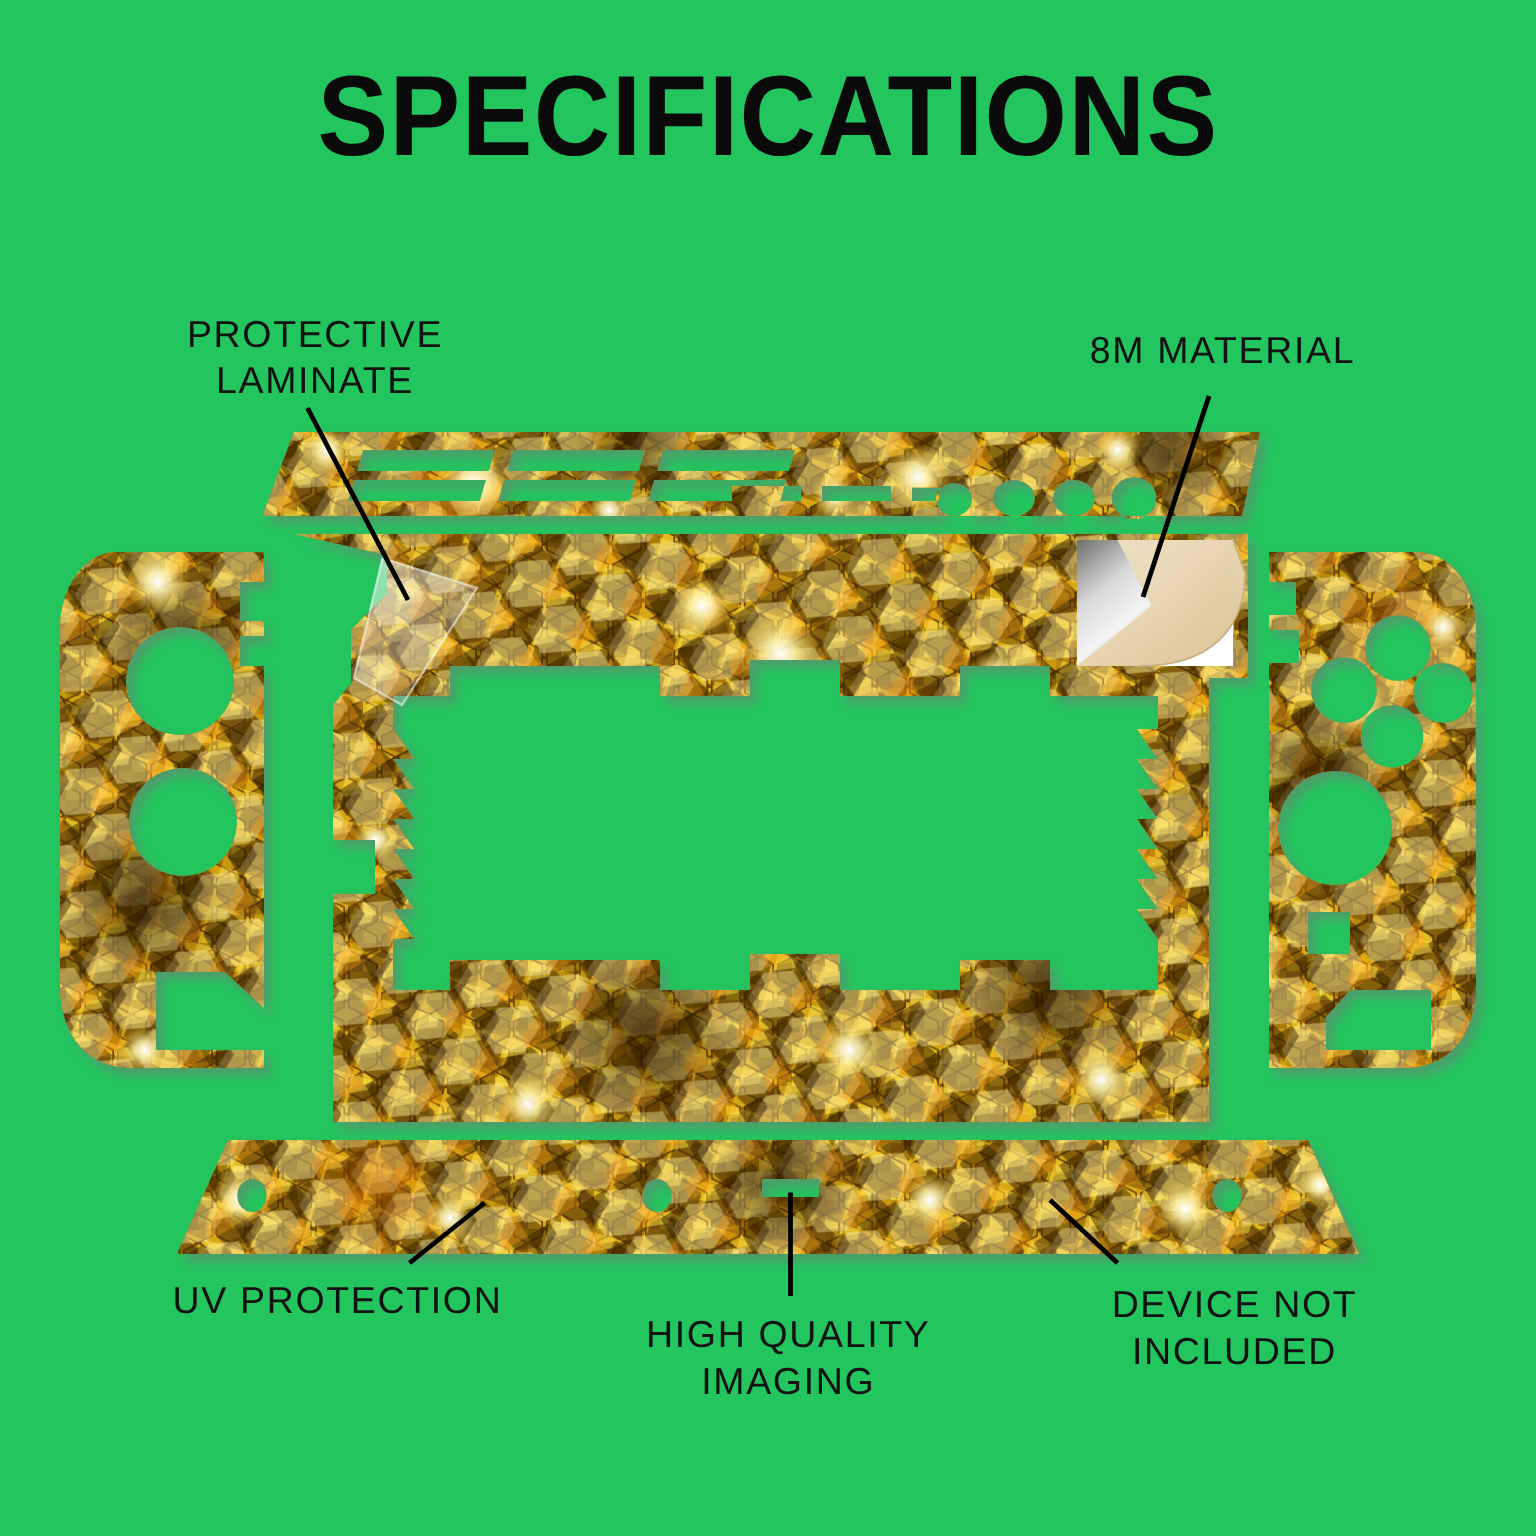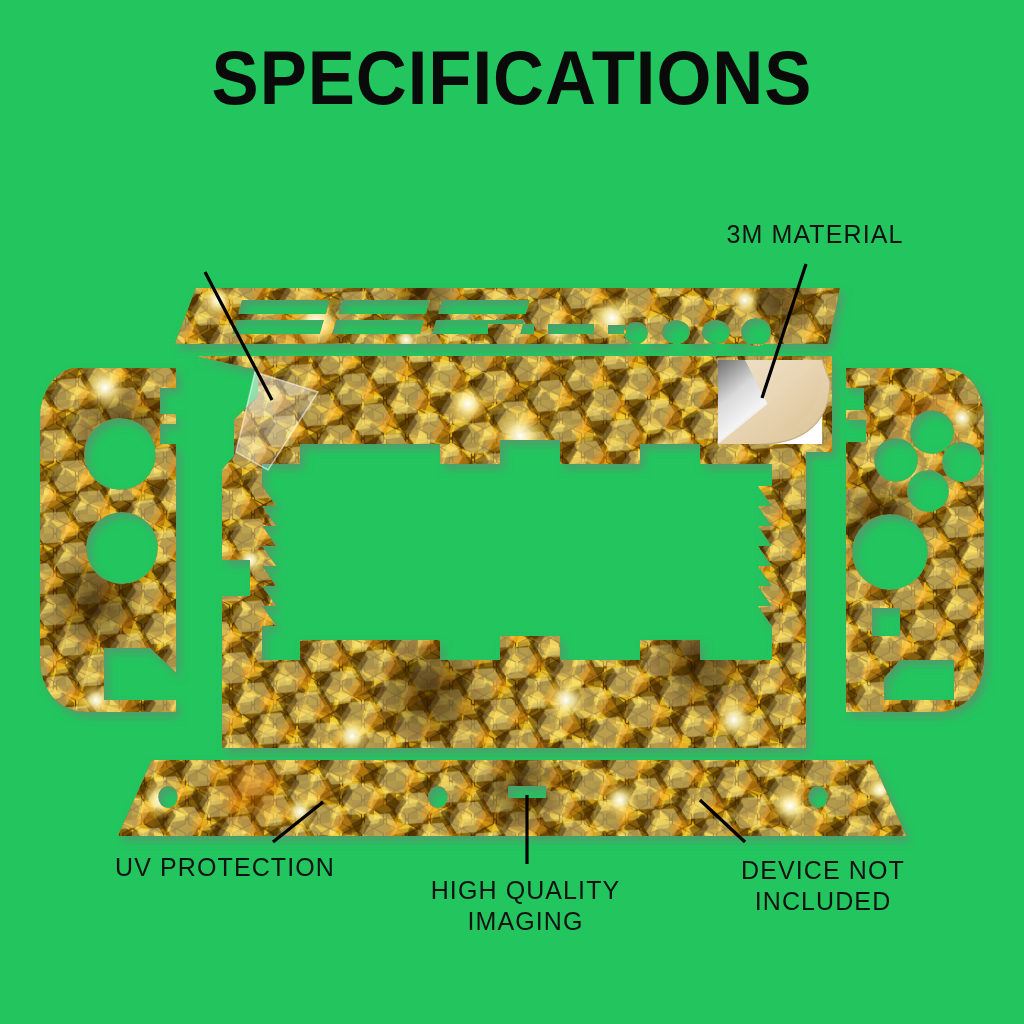--- a/index.html
+++ b/index.html
@@ -319,22 +319,24 @@
 
     <g stroke="#000000" stroke-width="3.2" fill="none" stroke-linecap="butt">
       <line x1="205" y1="272" x2="272" y2="400"></line>
       <line x1="806" y1="264" x2="762" y2="398"></line>
       <line x1="273" y1="842" x2="323" y2="802"></line>
       <line x1="527" y1="864" x2="527" y2="795"></line>
       <line x1="745" y1="842" x2="700" y2="800"></line>
     </g>
   </svg>
 
-
-  <div class="callout" id="lbl-3m">3M MATERIAL</div>
+  <div class="callout" id="lbl-laminate">PROTECTIVE
+LAMINATE</div>
+
+  <div class="callout" id="lbl-3m">8M MATERIAL</div>
 
   <div class="callout" id="lbl-uv">UV PROTECTION</div>
 
   <div class="callout" id="lbl-notincl">DEVICE NOT
 INCLUDED</div>
 
   <div class="callout" id="lbl-imaging">HIGH QUALITY
 IMAGING</div>
 
 </div>

